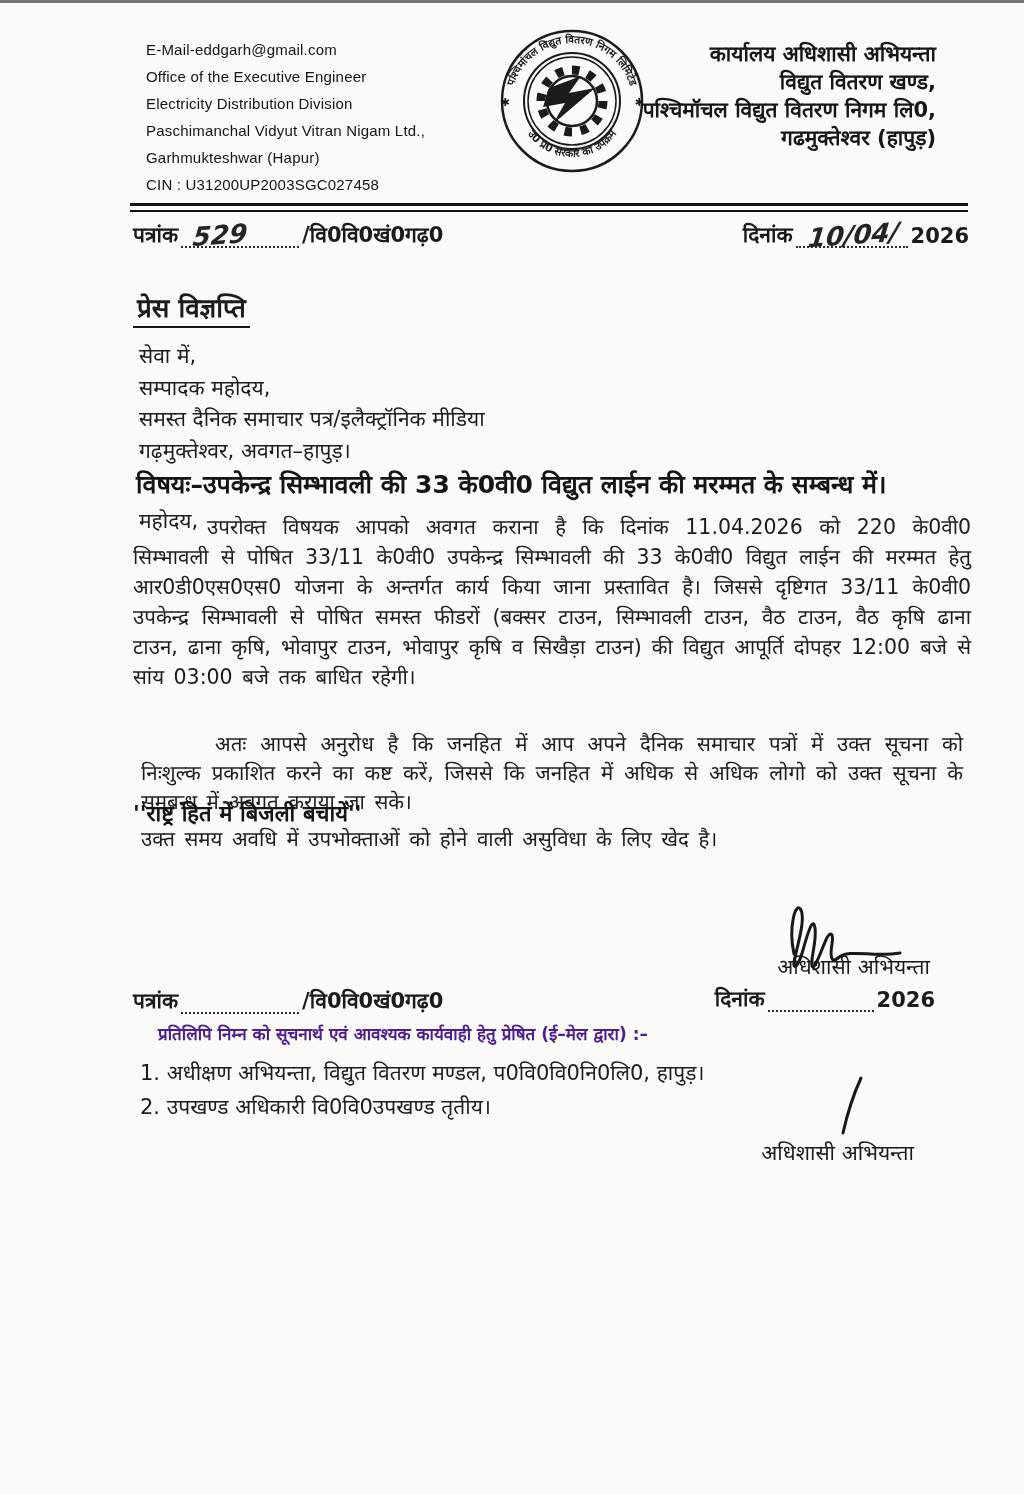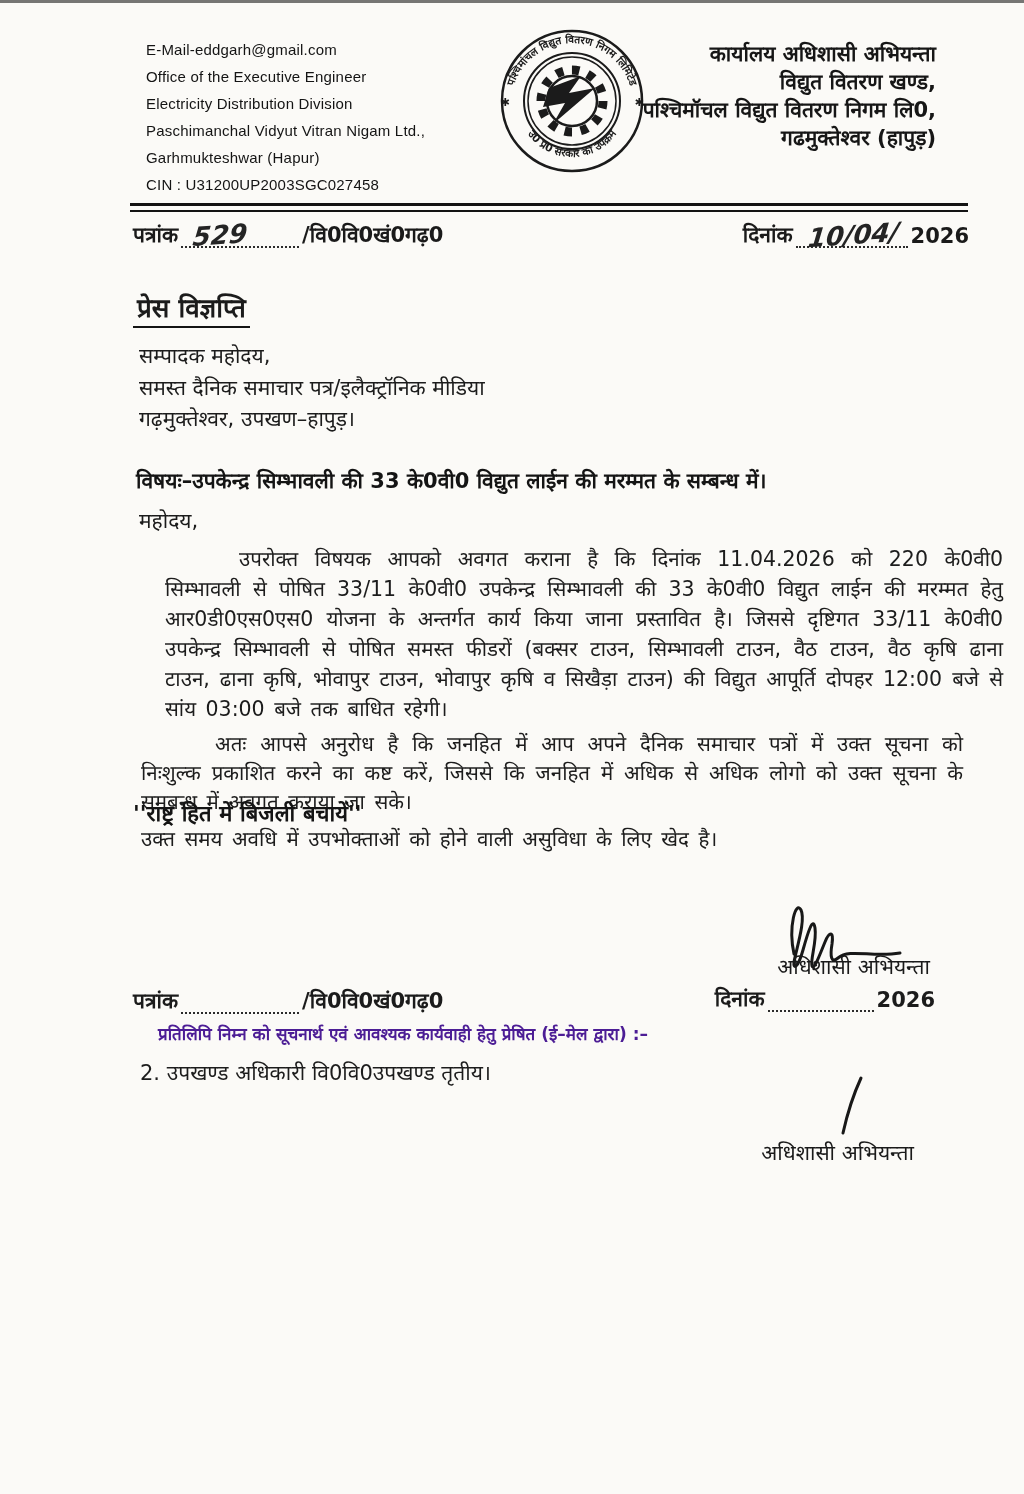--- a/index.html
+++ b/index.html
@@ -27,26 +27,26 @@
   .dots{display:inline-block;border-bottom:2px dotted #2b2b2b;position:relative;height:20px;margin:0 3px;}
   .dots.w120{width:118px;} .dots.w110{width:112px;} .dots.w105{width:106px;}
   .handwrit{position:absolute;left:12px;bottom:-4px;font-style:italic;font-weight:600;
     font-size:26px;color:#242424;transform:rotate(-4deg) skewX(-10deg);white-space:nowrap;}
   
   .title-row{position:absolute;left:133px;top:289px;width:836px;text-align:left;}
   .title-row span{font-size:26px;font-weight:700;border-bottom:2.5px solid #141414;padding:0 4px 3px;}
   
   .address{position:absolute;left:139px;top:341px;font-size:21px;line-height:31.5px;color:#1c1c1c;}
   
-  .subject{position:absolute;left:136px;top:466px;font-size:21px;font-weight:700;color:#141414;}
+  .subject{position:absolute;left:136px;top:466px;font-size:25px;font-weight:700;color:#141414;}
   .salutation{position:absolute;left:139px;top:506px;font-size:21px;}
   
   .body-text{position:absolute;left:133px;width:838px;font-size:20.5px;line-height:30px;
     text-align:justify;color:#1c1c1c;word-spacing:3px;}
-  .p1{top:544px;margin-left:32px;} .p23{top:722px;line-height:29px;}
+  .p1{top:512px;} .p23{top:722px;line-height:29px;}
   .indent{text-indent:74px;}
   .body-text p{margin:8px;}
   
   .slogan{position:absolute;left:133px;top:797px;width:836px;text-align:left;
     font-size:22px;font-weight:700;color:#141414;}
   
   .sig-svg{position:absolute;left:768px;top:898px;}
   .designation-1{position:absolute;right:94px;top:952px;font-size:21px;color:#1a1a1a;}
   .date-2{position:absolute;right:89px;top:984px;font-size:21px;font-weight:600;display:flex;align-items:flex-end;}
   .ref2-left{position:absolute;left:133px;top:986px;font-size:21px;font-weight:600;display:flex;align-items:flex-end;}
@@ -119,23 +119,24 @@
     </span>
     <span>2026</span>
   </div>
 </div>
 
 <div class="title-row">
   <span>प्रेस विज्ञप्ति</span>
 </div>
 
 <div class="address">
+  <div>सेवा में,</div>
   <div>सम्पादक महोदय,</div>
   <div>समस्त दैनिक समाचार पत्र/इलैक्ट्रॉनिक मीडिया</div>
-  <div>गढ़मुक्तेश्वर, उपखण–हापुड़।</div>
+  <div>गढ़मुक्तेश्वर, अवगत–हापुड़।</div>
 </div>
 
 <div class="subject">विषयः–उपकेन्द्र सिम्भावली की 33 के0वी0 विद्युत लाईन की मरम्मत के सम्बन्ध में।</div>
 <div class="salutation">महोदय,</div>
 
 <div class="body-text p1 indent">उपरोक्त विषयक आपको अवगत कराना है कि दिनांक 11.04.2026 को 220 के0वी0 सिम्भावली से पोषित 33/11 के0वी0 उपकेन्द्र सिम्भावली की 33 के0वी0 विद्युत लाईन की मरम्मत हेतु आर0डी0एस0एस0 योजना के अन्तर्गत कार्य किया जाना प्रस्तावित है। जिससे दृष्टिगत 33/11 के0वी0 उपकेन्द्र सिम्भावली से पोषित समस्त फीडरों (बक्सर टाउन, सिम्भावली टाउन, वैठ टाउन, वैठ कृषि ढाना टाउन, ढाना कृषि, भोवापुर टाउन, भोवापुर कृषि व सिखैड़ा टाउन) की विद्युत आपूर्ति दोपहर 12:00 बजे से सांय 03:00 बजे तक बाधित रहेगी।</div>
 <div class="body-text p23">
   <p class="indent">अतः आपसे अनुरोध है कि जनहित में आप अपने दैनिक समाचार पत्रों में उक्त सूचना को निःशुल्क प्रकाशित करने का कष्ट करें, जिससे कि जनहित में अधिक से अधिक लोगो को उक्त सूचना के समबन्ध में अवगत कराया जा सके।</p>
   <p>उक्त समय अवधि में उपभोक्ताओं को होने वाली असुविधा के लिए खेद है।</p>
 </div>
@@ -155,19 +156,20 @@
   <span>/वि0वि0खं0गढ़0</span>
 </div>
 <div class="date-2">
   <span>दिनांक</span>
   <span class="dots w105"></span>
   <span>2026</span>
 </div>
 
 <div class="copy-heading">प्रतिलिपि निम्न को सूचनार्थ एवं आवश्यक कार्यवाही हेतु प्रेषित (ई–मेल द्वारा) :–</div>
 <div class="copy-items">
+  <div>1. अधीक्षण अभियन्ता, विद्युत वितरण मण्डल, प0वि0वि0नि0लि0, हापुड़।</div>
   <div>2. उपखण्ड अधिकारी वि0वि0उपखण्ड तृतीय।</div>
 </div>
 
 <svg class="slash-svg" width="34" height="62" viewBox="0 0 34 62">
   <path d="M10,58 C14,40 22,16 28,3" fill="none" stroke="#181818" stroke-width="3" stroke-linecap="round"></path>
 </svg>
 <div class="designation-2">अधिशासी अभियन्ता</div>
 
 </body></html>

